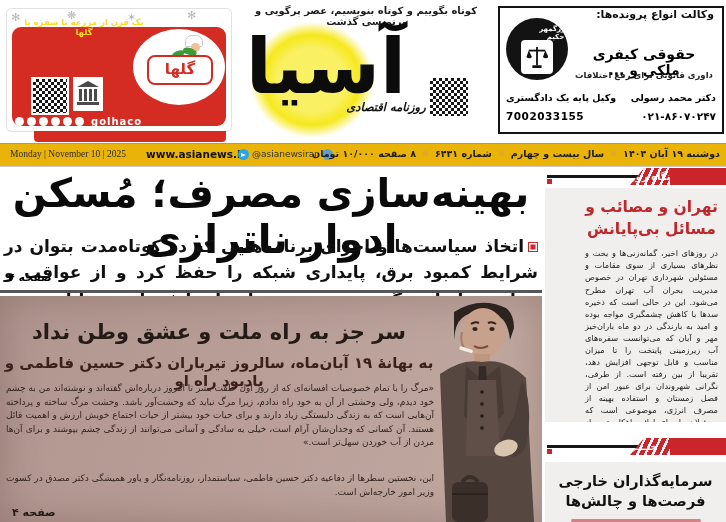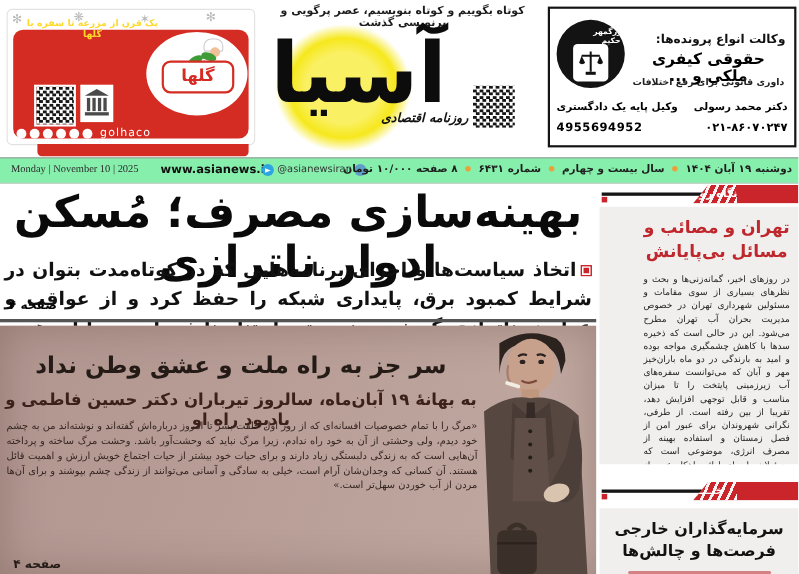--- a/index.html
+++ b/index.html
@@ -20,42 +20,42 @@
   .golha .brand{position:absolute;right:18px;top:46px;width:62px;height:26px;border:2px solid #d42b22;border-radius:8px;background:#fff;color:#d42b22;font-weight:bold;font-size:15px;text-align:center;line-height:24px;direction:rtl;}
   .leaf{position:absolute;width:14px;height:7px;background:#3e9b35;border-radius:50% 50% 50% 0;}
   .chefhat{position:absolute;width:16px;height:10px;background:#fff;border:1px solid #ccc;border-radius:7px 7px 2px 2px;}
   .chefface{position:absolute;width:9px;height:9px;background:#f0c09a;border-radius:50%;}
   .qr{background:#fff;border:2px solid #fff;}
   .qr::before{content:"";display:block;width:100%;height:100%;
      background:conic-gradient(#161616 25%,#fff 0 50%,#161616 0 75%,#fff 0) 0 0/6px 6px;}
   .golha .unesco{position:absolute;left:66px;top:50px;width:30px;height:34px;background:#fff;display:flex;align-items:center;justify-content:center;}
   .golha .socialrow{position:absolute;left:8px;bottom:4px;display:flex;align-items:center;gap:3px;}
   .golha .socialrow i{width:9px;height:9px;border-radius:50%;background:#fff;display:inline-block;}
-  .golha .handle{color:#fff;font-weight:normal;font-size:10px;letter-spacing:1px;margin-left:4px;}
+  .golha .handle{color:#fff;font-weight:bold;font-size:10px;letter-spacing:1px;margin-left:4px;}
   .golha-strip{left:34px;top:131px;width:192px;height:11px;background:#d42b22;border-radius:0 0 4px 4px;}
   
   .masthead-slogan{left:246px;top:5px;width:240px;text-align:center;font-size:10px;font-weight:bold;color:#1c1c1c;direction:rtl;}
   .sun{left:250px;top:22px;width:124px;height:116px;border-radius:50%;
      background:radial-gradient(closest-side,#faf063 55%,#f6e81c 78%,rgba(246,232,28,0) 100%);}
   .asia-title{left:215px;top:12px;width:222px;text-align:center;font-size:76px;line-height:110px;font-weight:bold;color:#0c0c0c;direction:rtl;}
   .asia-sub{left:330px;top:100px;width:112px;text-align:center;font-size:11.5px;font-weight:bold;font-style:italic;color:#111;direction:rtl;}
   .masthead-qr{left:428px;top:76px;width:38px;height:38px;}
   
   .legal{left:498px;top:6px;width:222px;height:124px;background:#fff;border:2px solid #141414;direction:rtl;}
   .legal .lg-logo{position:absolute;left:6px;top:10px;width:62px;height:62px;border-radius:50%;background:#131313;text-align:center;}
   .legal .lg-logo .lg-name{color:#fff;font-size:7px;font-weight:bold;display:block;margin-top:7px;direction:rtl;margin-left:37px;}
   .legal .lg-logo .lg-plate{position:absolute;left:15px;top:22px;width:32px;height:34px;background:#fff;border-radius:4px;display:flex;align-items:center;justify-content:center;}
-  .legal .l1{position:absolute;right:8px;top:21px;font-size:11px;font-weight:bold;color:#111;}
+  .legal .l1{position:absolute;right:8px;top:0;font-size:11px;font-weight:bold;color:#111;}
   .legal .l2{position:absolute;right:8px;top:38px;left:74px;font-size:14px;font-weight:bold;color:#000;text-align:center;}
   .legal .l3{position:absolute;right:8px;top:62px;left:74px;font-size:8.5px;font-weight:bold;color:#222;text-align:center;}
   .legal .row{position:absolute;right:6px;left:6px;display:flex;justify-content:space-between;font-weight:bold;color:#000;}
   .legal .row.names{top:84px;font-size:9.5px;}
   .legal .row.phones{top:102px;font-size:10.5px;letter-spacing:.5px;}
   
-  .dateline{left:0;top:143px;width:726px;height:22px;border-top:1px solid #9a9a9a;border-bottom:1px solid #c9c9c9;background:#86efac;}
+  .dateline{left:0;top:143px;width:726px;height:22px;border-top:1px solid #9a9a9a;border-bottom:1px solid #c9c9c9;background:#eab308;}
   .dateline .en{position:absolute;left:10px;top:5px;font-family:"Liberation Serif","DejaVu Serif",serif;font-size:9.5px;color:#2b2b2b;}
   .dateline .web{position:absolute;left:146px;top:4px;font-size:10.5px;font-weight:bold;color:#111;}
   .dateline .tg{position:absolute;left:238px;top:5px;width:11px;height:11px;border-radius:50%;background:#2ca5e0;}
   .dateline .tg::before{content:"";position:absolute;left:3px;top:3.5px;border-left:5px solid #fff;border-top:2.5px solid transparent;border-bottom:2.5px solid transparent;}
   .dateline .tgtext{position:absolute;left:252px;top:5px;font-size:9px;color:#333;}
   .dateline .ic2{position:absolute;left:322px;top:5px;width:11px;height:11px;border-radius:50%;background:#5f9fc7;}
   .dateline .fa{position:absolute;right:6px;top:4px;display:flex;direction:rtl;align-items:center;gap:7px;font-size:9.5px;font-weight:bold;color:#1d1d1d;}
   .dot{width:5px;height:5px;border-radius:50%;background:#e9a13b;display:inline-block;}
   
   .headline{left:0;top:170px;width:542px;text-align:center;direction:rtl;font-size:40px;font-weight:bold;color:#0a0a0a;letter-spacing:-.5px;}
@@ -157,21 +157,21 @@
   </div>
   <div class="l1">وکالت انواع پرونده‌ها:</div>
   <div class="l2">حقوقی کیفری ملکی و ...</div>
   <div class="l3">داوری قانونی برای رفع اختلافات</div>
   <div class="row names">
     <span>دکتر محمد رسولی</span>
     <span>وکیل پایه یک دادگستری</span>
   </div>
   <div class="row phones">
     <span>۰۲۱-۸۶۰۷۰۲۴۷</span>
-    <span>4955694952</span>
+    <span>7002033155</span>
   </div>
 </div>
 
 <div class="abs dateline">
   <span class="en">Monday | November 10 | 2025</span>
   <span class="web">www.asianews.ir</span>
   <span class="tg"></span>
   <span class="tgtext">@asianewsiran</span>
   <span class="ic2"></span>
   <span class="fa">
@@ -214,20 +214,21 @@
     <circle cx="60" cy="132" r="1.8" fill="#241c18"></circle>
     <path d="M100 84 Q112 110 104 150 Q96 166 82 158 Q74 150 80 142 L92 120 Z" fill="#4c3e38"></path>
     <ellipse cx="84" cy="152" rx="12" ry="8" fill="#d9c4af" transform="rotate(-18 84 152)"></ellipse>
     <rect x="30" y="186" width="36" height="40" rx="6" fill="#3b2f29"></rect>
     <path d="M40 186 Q48 176 56 186" stroke="#3b2f29" stroke-width="4" fill="none"></path>
     <line x1="30" y1="198" x2="66" y2="198" stroke="#2c221e" stroke-width="2"></line>
   </svg>
   <div class="ps-title">سر جز به راه ملت و عشق وطن نداد</div>
   <div class="ps-sub">به بهانهٔ ۱۹ آبان‌ماه، سالروز تیرباران دکتر حسین فاطمی و یادبود راه او</div>
   <div class="ps-body">«مرگ را با تمام خصوصیات افسانه‌ای که از روز اول خلقت بشر تا امروز درباره‌اش گفته‌اند و نوشته‌اند من به چشم خود دیدم، ولی وحشتی از آن به خود راه ندادم، زیرا مرگ نباید که وحشت‌آور باشد. وحشت مرگ ساخته و پرداخته آن‌هایی است که به زندگی دلبستگی زیاد دارند و برای حیات خود بیشتر از حیات اجتماع خویش ارزش و اهمیت قائل هستند. آن کسانی که وجدان‌شان آرام است، خیلی به سادگی و آسانی می‌توانند از زندگی چشم بپوشند و برای آن‌ها مردن از آب خوردن سهل‌تر است.»</div>
+  <div class="ps-body2">این، نخستین سطرها از دفاعیه دکتر حسین فاطمی، سیاستمدار، روزنامه‌نگار و یاور همیشگی دکتر مصدق در کسوت وزیر امور خارجه‌اش است.</div>
   <div class="ps-page">صفحه ۴</div>
 </div>
 
 <div class="abs badge-row br1">
   <div class="line"></div>
   <div class="sq"></div>
   <div class="badge">نگاه روز</div>
 </div>
 <div class="abs card card1">
   <div class="c-title">تهران و مصائب و مسائل بی‌پایانش</div>

